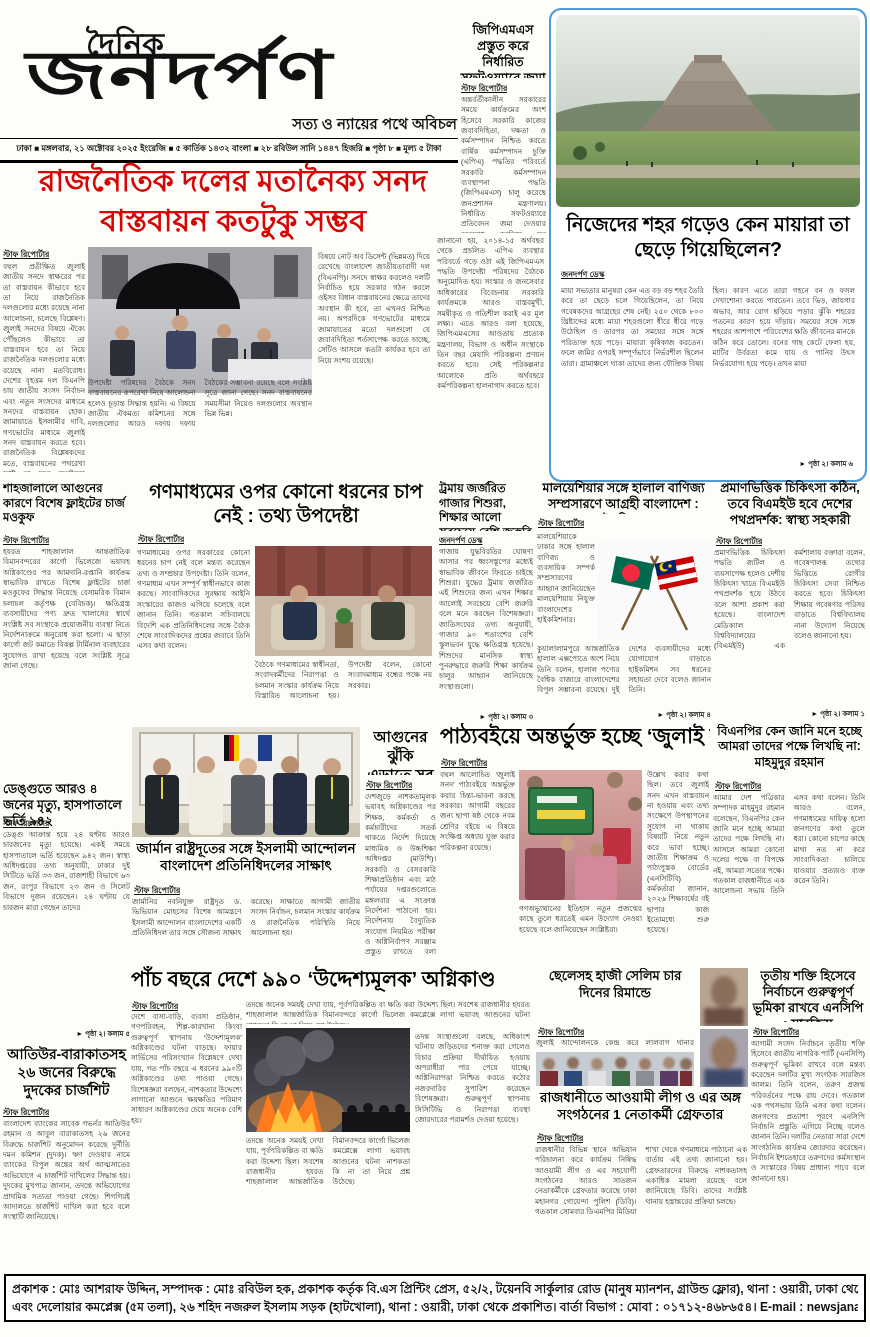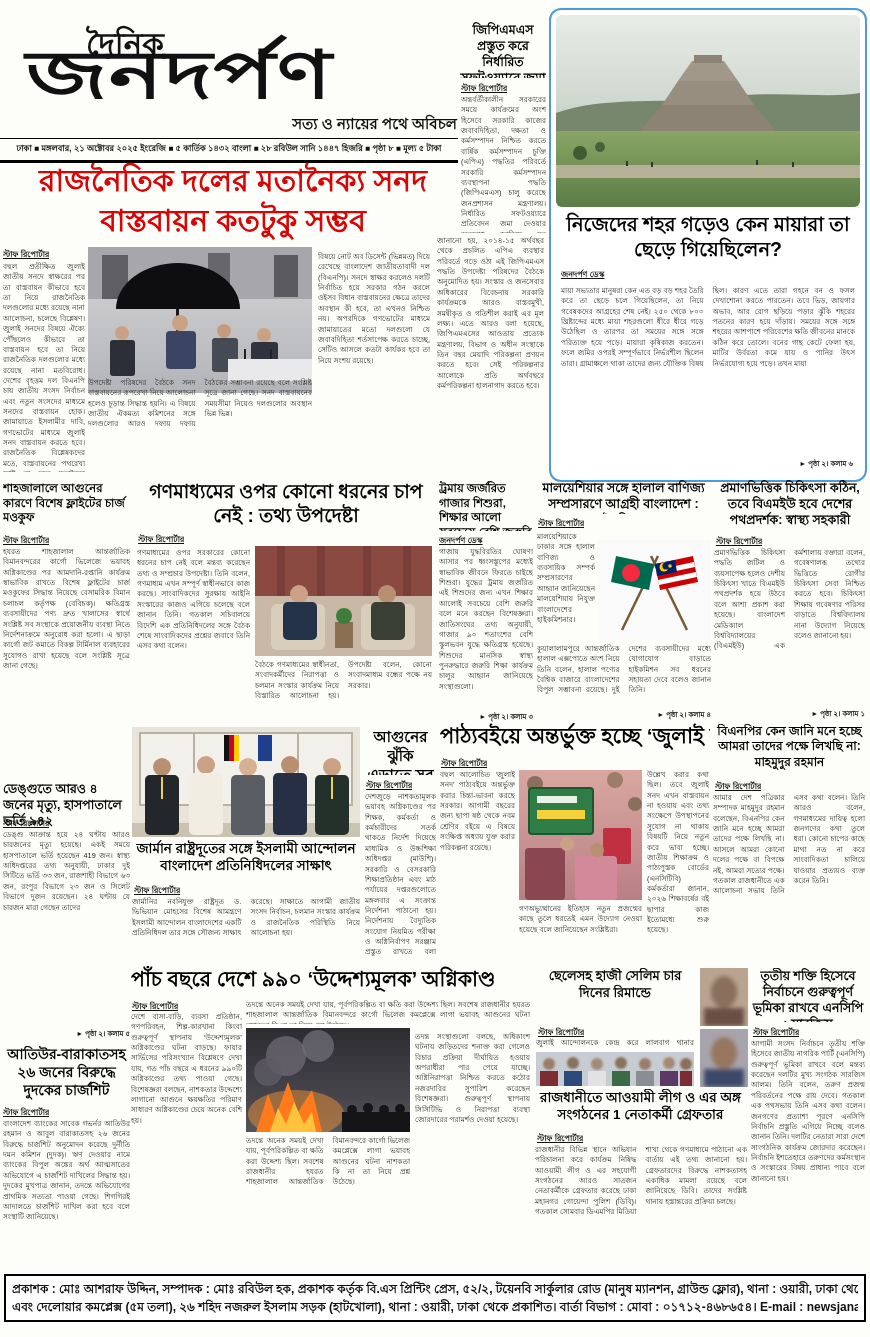--- a/index.html
+++ b/index.html
@@ -161,21 +161,21 @@
   <div class="abs bodytxt cols2" style="left:537px;top:644px;width:174px;height:62px;">কুয়ালালামপুরে আন্তর্জাতিক হালাল এক্সপোতে অংশ নিয়ে তিনি বলেন, হালাল পণ্যের বৈশ্বিক বাজারে বাংলাদেশের বিপুল সম্ভাবনা রয়েছে। দুই দেশের ব্যবসায়ীদের মধ্যে যোগাযোগ বাড়াতে হাইকমিশন সব ধরনের সহায়তা দেবে বলেও জানান তিনি।</div>
   <div class="abs jump" style="left:537px;top:709px;width:174px;">► পৃষ্ঠা ২। কলাম ৪</div>
 
   <div class="abs hl center" style="left:714px;top:480px;width:152px;font-size:12.5px;height:52px;">প্রমাণভিত্তিক চিকিৎসা কঠিন, তবে বিএমইউ হবে দেশের পথপ্রদর্শক: স্বাস্থ্য সহকারী</div>
   <div class="abs byline" style="left:716px;top:535px;">স্টাফ রিপোর্টার</div>
   <div class="abs bodytxt cols2" style="left:714px;top:548px;width:151px;height:158px;">প্রমাণভিত্তিক চিকিৎসা পদ্ধতি জটিল ও ব্যয়সাপেক্ষ হলেও দেশীয় চিকিৎসা খাতে বিএমইউ পথপ্রদর্শক হয়ে উঠবে বলে আশা প্রকাশ করা হয়েছে। বাংলাদেশ মেডিক্যাল বিশ্ববিদ্যালয়ের (বিএমইউ) এক কর্মশালায় বক্তারা বলেন, গবেষণালব্ধ তথ্যের ভিত্তিতে রোগীর চিকিৎসা সেবা নিশ্চিত করতে হবে। চিকিৎসা শিক্ষায় গবেষণার পরিসর বাড়াতে বিশ্ববিদ্যালয় নানা উদ্যোগ নিয়েছে বলেও জানানো হয়।</div>
   <div class="abs jump" style="left:714px;top:708px;width:151px;">► পৃষ্ঠা ২। কলাম ১</div>
 
   <div class="abs hl" style="left:3px;top:757px;width:127px;font-size:12.5px;height:56px;margin-top:24px;">ডেঙ্গুতে আরও ৪ জনের মৃত্যু, হাসপাতালে ভর্তি ৯৪২</div>
   <div class="abs byline" style="left:3px;top:817px;">স্টাফ রিপোর্টার</div>
-  <div class="abs bodytxt" style="left:3px;top:830px;width:127px;height:196px;">ডেঙ্গু আক্রান্ত হয়ে ২৪ ঘণ্টায় আরও চারজনের মৃত্যু হয়েছে। একই সময়ে হাসপাতালে ভর্তি হয়েছেন 419 জন। স্বাস্থ্য অধিদপ্তরের তথ্য অনুযায়ী, ঢাকার দুই সিটিতে ভর্তি ৩৩ জন, রাজশাহী বিভাগে ৬৩ জন, রংপুর বিভাগে ২৩ জন ও সিলেট বিভাগে দুজন রয়েছেন। ২৪ ঘণ্টায় যে চারজন মারা গেছেন তাদের</div>
+  <div class="abs bodytxt" style="left:3px;top:830px;width:127px;height:196px;">ডেঙ্গু আক্রান্ত হয়ে ২৪ ঘণ্টায় আরও চারজনের মৃত্যু হয়েছে। একই সময়ে হাসপাতালে ভর্তি হয়েছেন ৯৪২ জন। স্বাস্থ্য অধিদপ্তরের তথ্য অনুযায়ী, ঢাকার দুই সিটিতে ভর্তি ৩৩ জন, রাজশাহী বিভাগে ৬৩ জন, রংপুর বিভাগে ২৩ জন ও সিলেট বিভাগে দুজন রয়েছেন। ২৪ ঘণ্টায় যে চারজন মারা গেছেন তাদের</div>
   <div class="abs jump" style="left:3px;top:1028px;width:127px;">► পৃষ্ঠা ২। কলাম ৫</div>
 
   <div class="abs hl center" style="left:3px;top:1046px;width:127px;font-size:14px;height:56px;">আতিউর-বারাকাতসহ ২৬ জনের বিরুদ্ধে দুদকের চার্জশিট</div>
   <div class="abs byline" style="left:3px;top:1106px;">স্টাফ রিপোর্টার</div>
   <div class="abs bodytxt" style="left:3px;top:1119px;width:127px;height:146px;">বাংলাদেশ ব্যাংকের সাবেক গভর্নর আতিউর রহমান ও আবুল বারাকাতসহ ২৬ জনের বিরুদ্ধে চার্জশিট অনুমোদন করেছে দুর্নীতি দমন কমিশন (দুদক)। ঋণ দেওয়ার নামে ব্যাংকের বিপুল অঙ্কের অর্থ আত্মসাতের অভিযোগে এ চার্জশিট দাখিলের সিদ্ধান্ত হয়। দুদকের মুখপাত্র জানান, তদন্তে অভিযোগের প্রাথমিক সত্যতা পাওয়া গেছে। শিগগিরই আদালতে চার্জশিট দাখিল করা হবে বলে সংস্থাটি জানিয়েছে।</div>
 
   <div class="abs photo" style="left:132px;top:727px;width:228px;height:110px;">
     <svg viewBox="0 0 228 110" preserveAspectRatio="none">
       <rect width="228" height="110" fill="#e8e4da"></rect>
       <rect x="8" y="6" width="212" height="72" fill="#f2f0ea" stroke="#b9b2a4" stroke-width="2"></rect>

